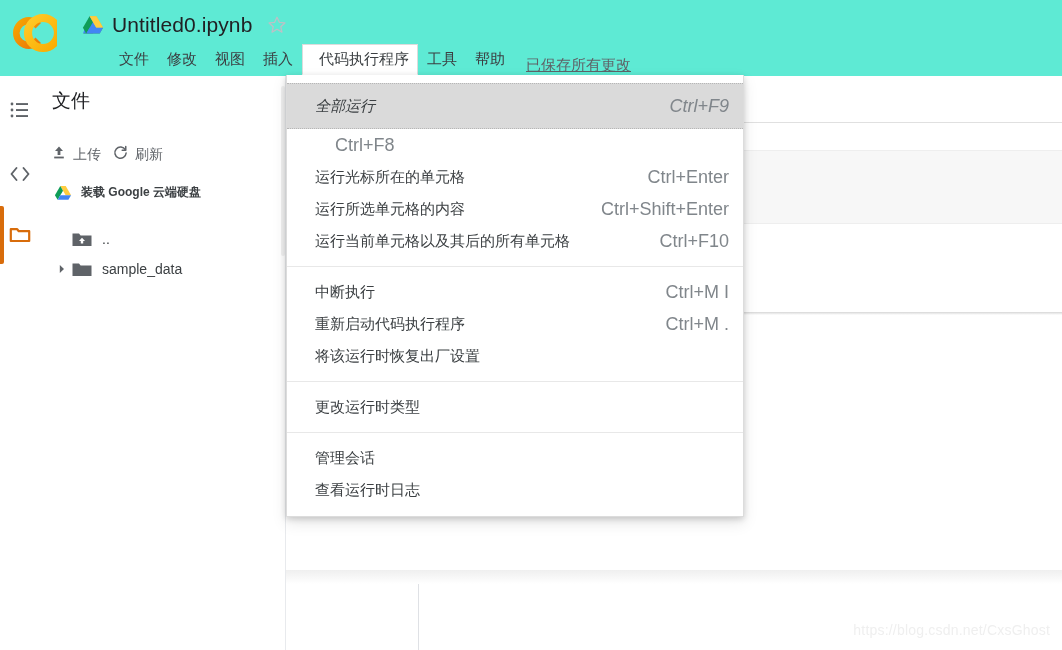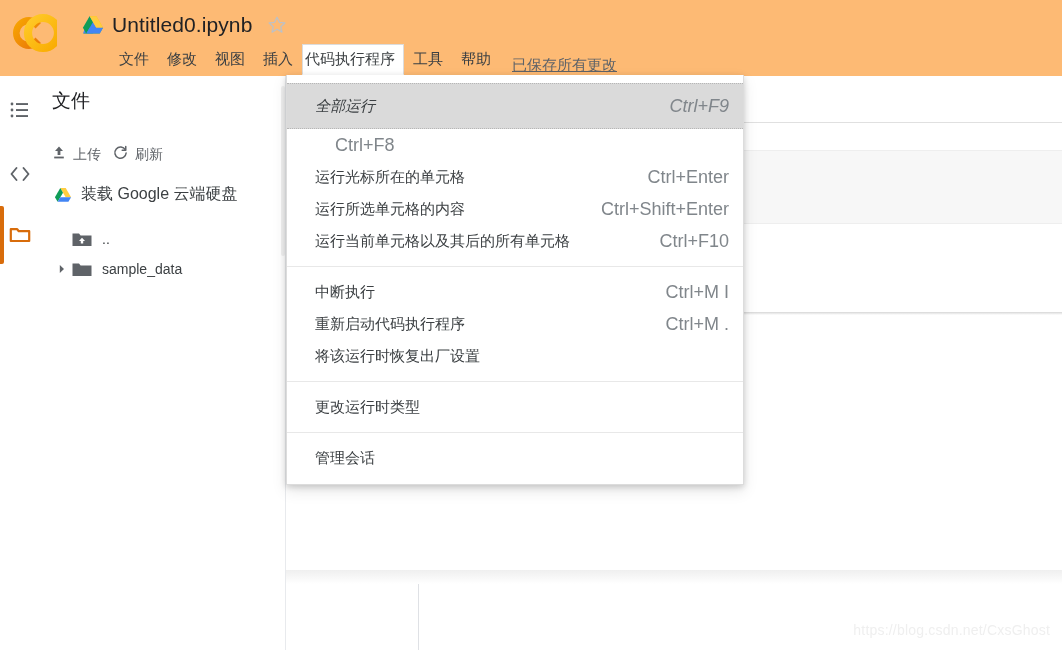--- a/index.html
+++ b/index.html
@@ -20,21 +20,21 @@
     height: 650px;
     background: #ffffff;
   }
 
   
   .header {
     position: absolute;
     left: 0; top: 0;
     width: 1062px;
     height: 76px;
-    background: #fdba74;
+    background: #5eead4;
     z-index: 40;
     text-decoration: underline;
   }
 
   .colab-logo {
     position: absolute;
     left: 13px; top: 12px;
     width: 44px; height: 42px;
   }
 
@@ -76,21 +76,21 @@
     color: #3c4043;
     white-space: nowrap;
     cursor: pointer;
     line-height: 19px;
     position: relative;
   }
   .menu-item.active {
     background: #ffffff;
     border: 1px solid #dcdcdc;
     border-bottom: 1px solid #ffffff;
-    padding: 4px 8px 6px 2px;
+    padding: 4px 8px 6px 16px;
     z-index: 60;
   }
   .save-state {
     margin-left: 10px;
     font-size: 15px;
     color: #5f6368;
     text-decoration: underline;
     white-space: nowrap;
     cursor: pointer;
     padding: 5px 2px;
@@ -161,25 +161,26 @@
     white-space: nowrap;
   }
   .sb-action svg { margin-right: 7px; }
   .sb-action-label { line-height: 18px; }
 
   .mount-drive {
     position: absolute;
     left: 12px; top: 105px;
     display: flex;
     align-items: center;
-    font-size: 16px;
+    font-size: 12px;
     color: #3c4043;
     cursor: pointer;
     padding: 3px 2px;
     white-space: nowrap;
+    font-weight: bold;
   }
   .mount-drive .drive-icon-sm { width: 18px; height: 16px; margin-right: 9px; flex: none; }
 
   .tree { position: absolute; left: 12px; top: 148px; width: 220px; }
   .tree-row {
     display: flex;
     align-items: center;
     height: 30px;
     font-size: 14px;
     color: #3c4043;
@@ -522,19 +523,23 @@
       </div>
     </div>
 
     <div class="dd-sep"></div>
 
     <div class="dd-group">
       <div class="dd-item">
         <span class="dd-label">管理会话</span>
         <span class="dd-shortcut"></span>
       </div>
+      <div class="dd-item">
+        <span class="dd-label">查看运行时日志</span>
+        <span class="dd-shortcut"></span>
+      </div>
     </div>
 
   </div>
 
   <div class="watermark">https://blog.csdn.net/CxsGhost</div>
 
 </div>
 
 </body></html>

